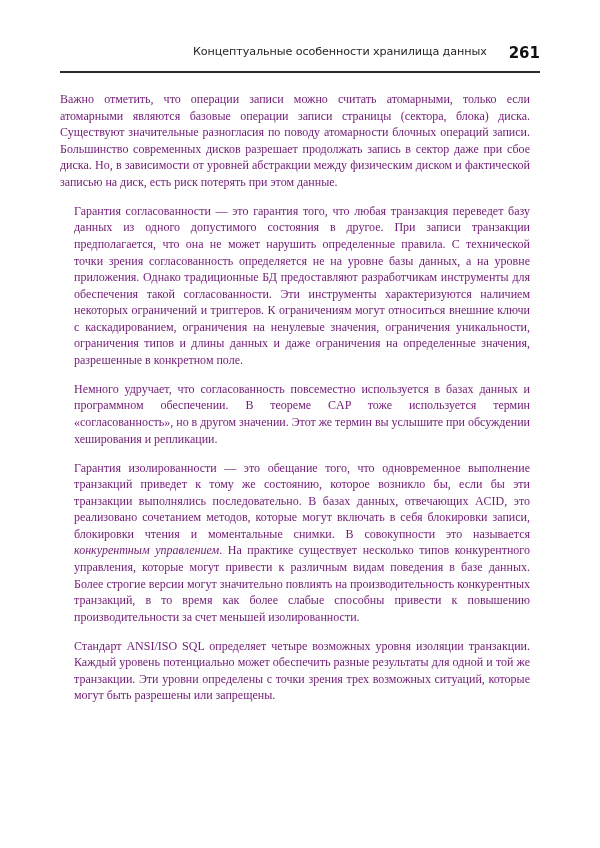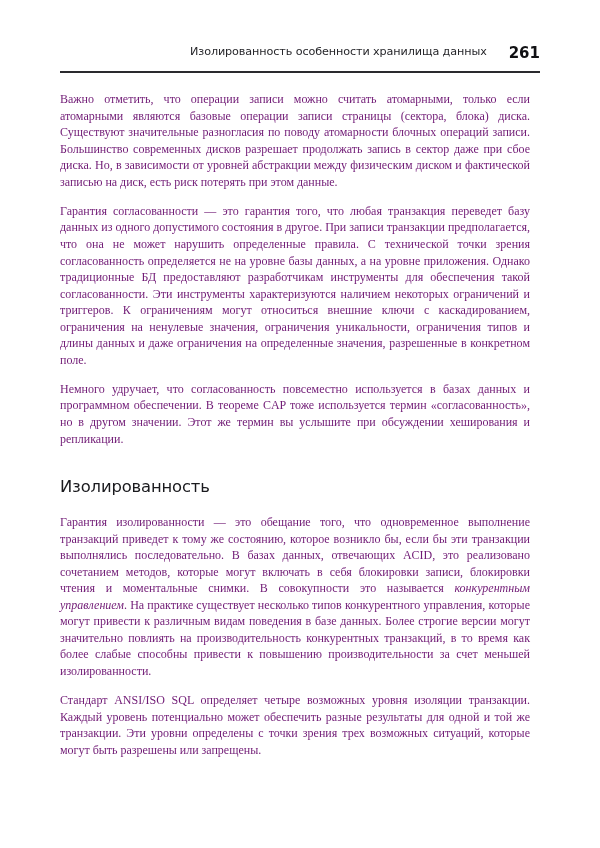--- a/index.html
+++ b/index.html
@@ -76,20 +76,21 @@
     font-size: 12px;
     line-height: 16.55px;
     text-align: justify;
     text-justify: inter-word;
     hyphens: manual;
     color: #701a75;
     word-spacing: -0.1px;
   }
   p.para + p.para {
     margin-top: 12.6px;
+    margin-left: 14px;
   }
   p.para i, p.para em {
   }
 
   h2.section-heading {
     font-family: "DejaVu Sans", "Liberation Sans", sans-serif;
     font-size: 16.4px;
     font-weight: 400;
     color: #1a1a1e;
     letter-spacing: -0.15px;
@@ -105,37 +106,34 @@
     margin-top: 31px;
     margin-bottom: 17px;
   }
 </style>
 </head>
 <body>
 
 <div class="page">
 
   <div class="running-head">
-    <span class="running-head-title">Изолированность особенности хранилища данных</span>
+    <span class="running-head-title">Концептуальные особенности хранилища данных</span>
     <span class="folio">261</span>
   </div>
 
   <div class="head-rule"></div>
 
   <div class="content">
 
     <p class="para">Важно отметить, что операции записи можно считать атомарными, только если атомарными являются базовые операции записи страницы (сектора, блока) диска. Существуют значительные разногласия по поводу атомарности блочных операций записи. Большинство современных дисков разрешает продолжать запись в сектор даже при сбое диска. Но, в зависимости от уровней абстракции между физическим диском и фактической записью на диск, есть риск потерять при этом данные.</p>
 
 
     <p class="para">Гарантия согласованности — это гарантия того, что любая транзакция переведет базу данных из одного допустимого состояния в другое. При записи транзакции предполагается, что она не может нарушить определенные правила. С технической точки зрения согласованность определяется не на уровне базы данных, а на уровне приложения. Однако традиционные БД предоставляют разработчикам инструменты для обеспечения такой согласованности. Эти инструменты характеризуются наличием некоторых ограничений и триггеров. К ограничениям могут относиться внешние ключи с каскадированием, ограничения на ненулевые значения, ограничения уникальности, ограничения типов и длины данных и даже ограничения на определенные значения, разрешенные в конкретном поле.</p>
 
     <p class="para">Немного удручает, что согласованность повсеместно используется в базах данных и программном обеспечении. В теореме CAP тоже используется термин «согласованность», но в другом значении. Этот же термин вы услышите при обсуждении хеширования и репликации.</p>
 
-    <div class="heading-block tight">
-      <h2 class="section-heading">Изолированность</h2>
-    </div>
 
     <p class="para"><span>Гарантия изолированности — это обещание того, что одновременное выполнение транзакций приведет к тому же состоянию, которое возникло бы, если бы эти транзакции выполнялись последовательно. В базах данных, отвечающих ACID, это реализовано сочетанием методов, которые могут включать в себя блокировки записи, блокировки чтения и моментальные снимки. В совокупности это называется </span><i>конкурентным управлением</i><span>. На практике существует несколько типов конкурентного управления, которые могут привести к различным видам поведения в базе данных. Более строгие версии могут значительно повлиять на производительность конкурентных транзакций, в то время как более слабые способны привести к повышению производительности за счет меньшей изолированности.</span></p>
 
     <p class="para">Стандарт ANSI/ISO SQL определяет четыре возможных уровня изоляции транзакции. Каждый уровень потенциально может обеспечить разные результаты для одной и той же транзакции. Эти уровни определены с точки зрения трех возможных ситуаций, которые могут быть разрешены или запрещены.</p>
 
   </div>
 </div>
 
 </body></html>

